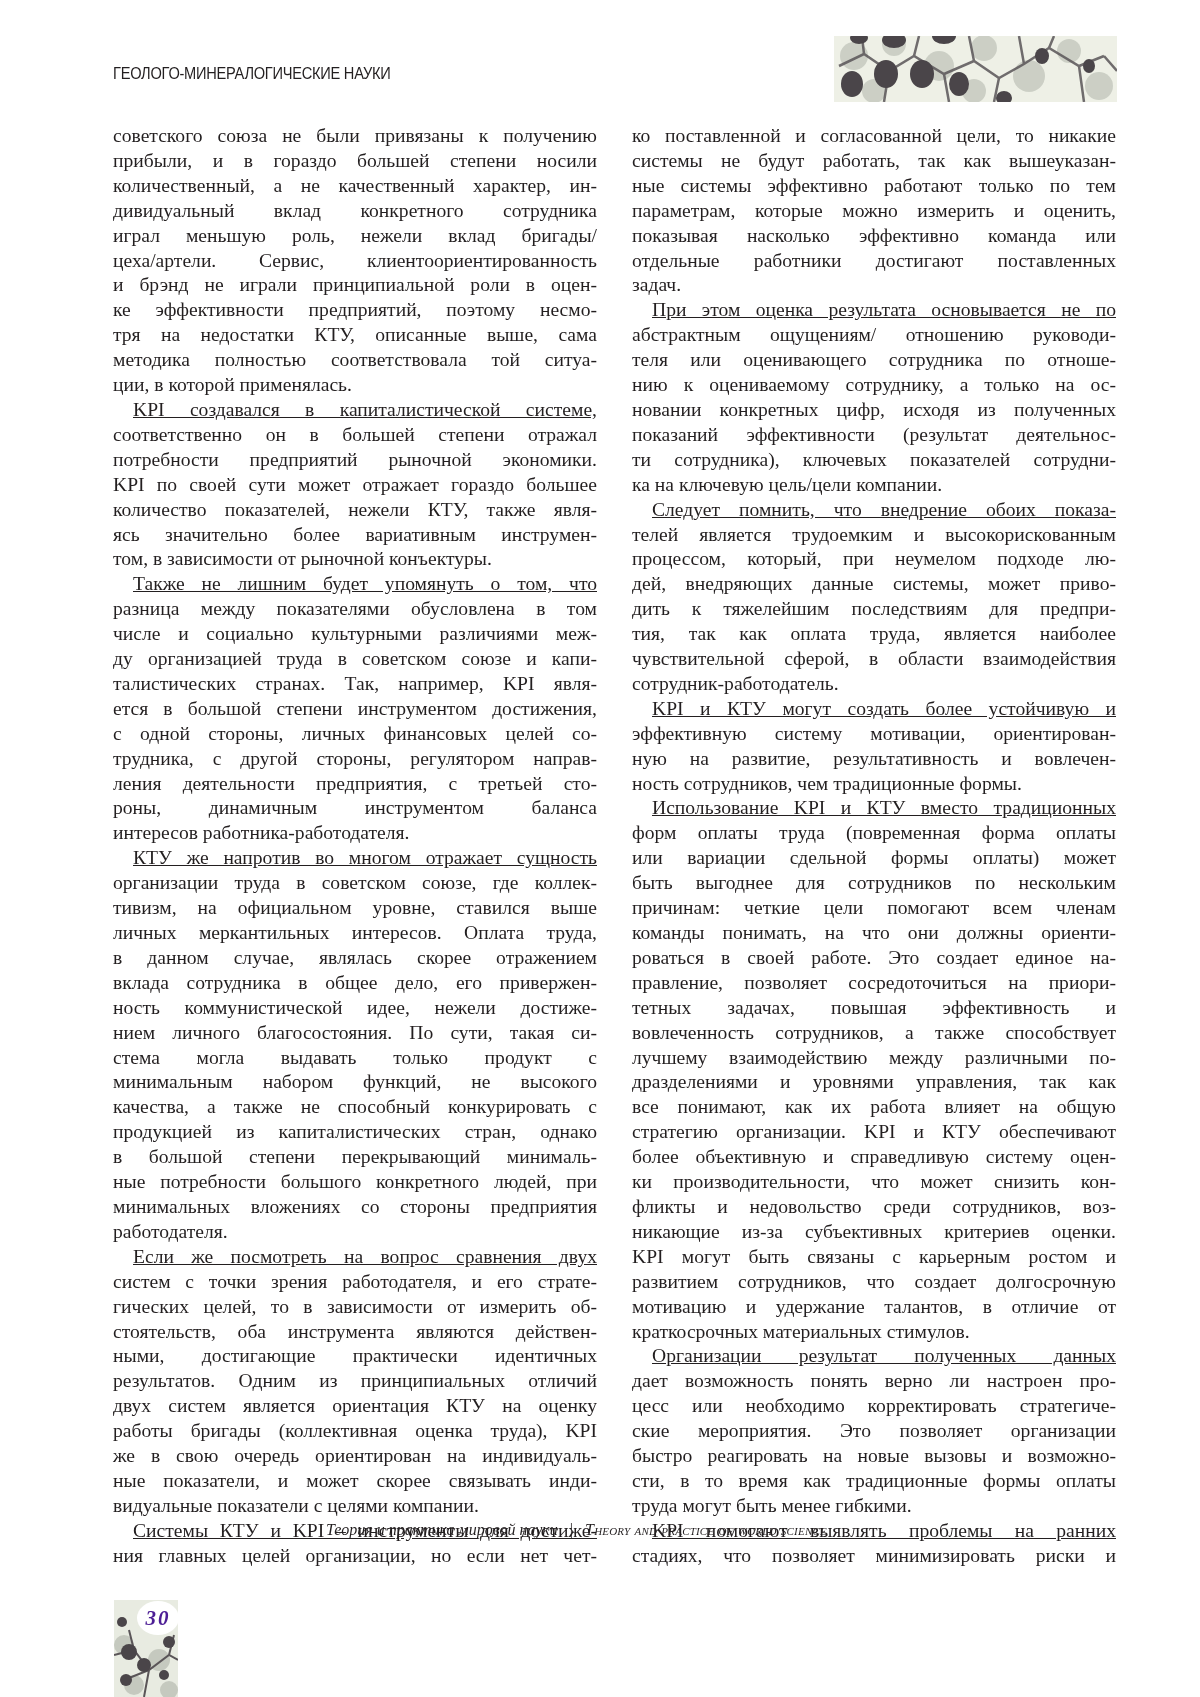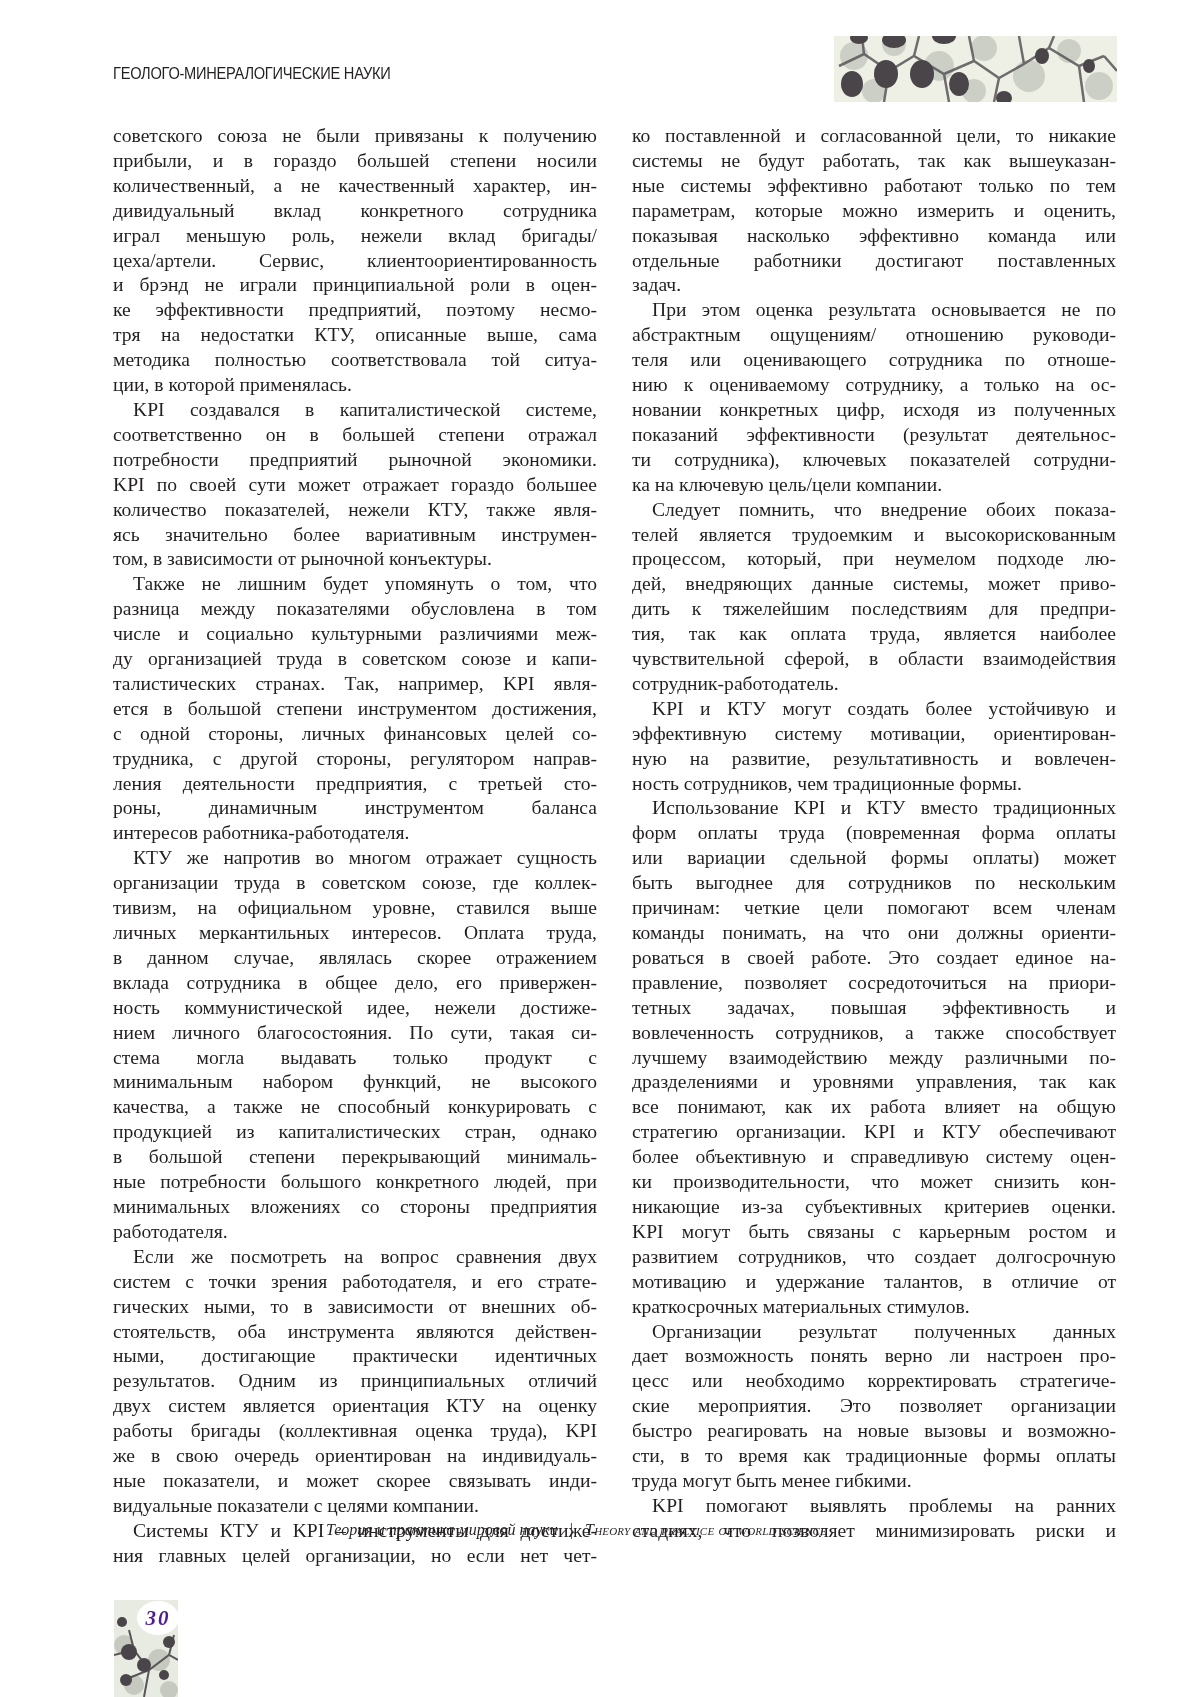--- a/index.html
+++ b/index.html
@@ -16,21 +16,21 @@
   .col {
     position:absolute; top:108px; width:484px;
     font-family:"Liberation Serif", serif; font-size:19.6px; line-height:24.9px;
     text-align:justify; hyphens:manual;margin-top:16px;
   }
   .col.left { left:113px; }
   .col.right { left:632px; }
   .col p { margin:0; text-indent:0; }
   .col .line { display:block; text-align:justify; text-align-last:justify; white-space:nowrap; overflow:visible; }
   .col .line.last { text-align-last:left; }
-  .col .line.indent { padding-left:20px; }
+  .col .line.indent { padding-left:20px;text-decoration:underline; }
   .footer-art {
     position:absolute; left:114px; top:1600px; width:64px; height:97px; overflow:hidden; background:#e6e9df;
   }
   .page-num {
     position:absolute; left:137px; top:1601px; width:42px; height:34px; border-radius:50%;
     background:#ffffff; font-family:"Liberation Serif", serif; font-style:italic; font-weight:bold;
     font-size:21px; line-height:34px; text-align:center; letter-spacing:2px; color:#4c1d95;
   }
   .footer-journal {
     position:absolute; top:1521px; left:326px;
@@ -129,21 +129,21 @@
     <span class="line">качества, а также не способный конкурировать с</span>
     <span class="line">продукцией из капиталистических стран, однако</span>
     <span class="line">в большой степени перекрывающий минималь-</span>
     <span class="line">ные потребности большого конкретного людей, при</span>
     <span class="line">минимальных вложениях со стороны предприятия</span>
     <span class="line last">работодателя.</span>
   </p>
   <p>
     <span class="line indent">Если же посмотреть на вопрос сравнения двух</span>
     <span class="line">систем с точки зрения работодателя, и его страте-</span>
-    <span class="line">гических ными, то в зависимости от внешних об-</span>
+    <span class="line">гических целей, то в зависимости от измерить об-</span>
     <span class="line">стоятельств, оба инструмента являются действен-</span>
     <span class="line">ными, достигающие практически идентичных</span>
     <span class="line">результатов. Одним из принципиальных отличий</span>
     <span class="line">двух систем является ориентация КТУ на оценку</span>
     <span class="line">работы бригады (коллективная оценка труда), KPI</span>
     <span class="line">же в свою очередь ориентирован на индивидуаль-</span>
     <span class="line">ные показатели, и может скорее связывать инди-</span>
     <span class="line last">видуальные показатели с целями компании.</span>
   </p>
   <p>
@@ -198,20 +198,21 @@
     <span class="line">роваться в своей работе. Это создает единое на-</span>
     <span class="line">правление, позволяет сосредоточиться на приори-</span>
     <span class="line">тетных задачах, повышая эффективность и</span>
     <span class="line">вовлеченность сотрудников, а также способствует</span>
     <span class="line">лучшему взаимодействию между различными по-</span>
     <span class="line">дразделениями и уровнями управления, так как</span>
     <span class="line">все понимают, как их работа влияет на общую</span>
     <span class="line">стратегию организации. KPI и КТУ обеспечивают</span>
     <span class="line">более объективную и справедливую систему оцен-</span>
     <span class="line">ки производительности, что может снизить кон-</span>
+    <span class="line">фликты и недовольство среди сотрудников, воз-</span>
     <span class="line">никающие из-за субъективных критериев оценки.</span>
     <span class="line">KPI могут быть связаны с карьерным ростом и</span>
     <span class="line">развитием сотрудников, что создает долгосрочную</span>
     <span class="line">мотивацию и удержание талантов, в отличие от</span>
     <span class="line last">краткосрочных материальных стимулов.</span>
   </p>
   <p>
     <span class="line indent">Организации результат полученных данных</span>
     <span class="line">дает возможность понять верно ли настроен про-</span>
     <span class="line">цесс или необходимо корректировать стратегиче-</span>

